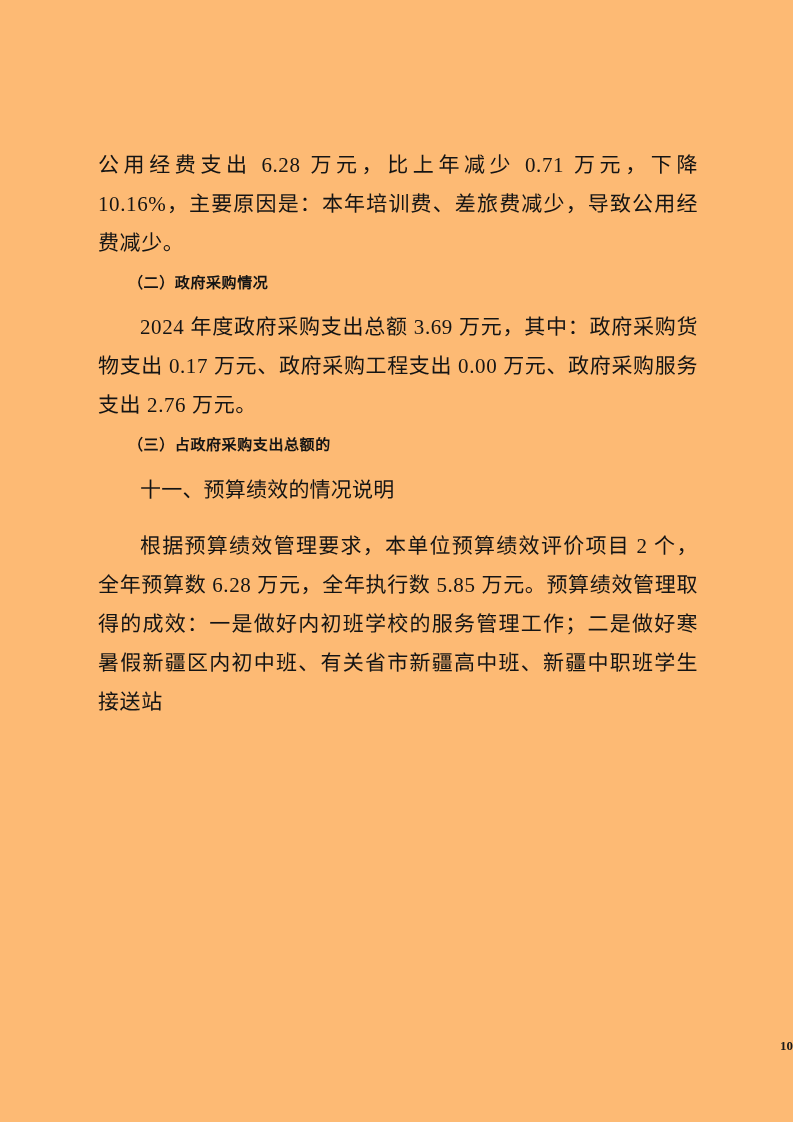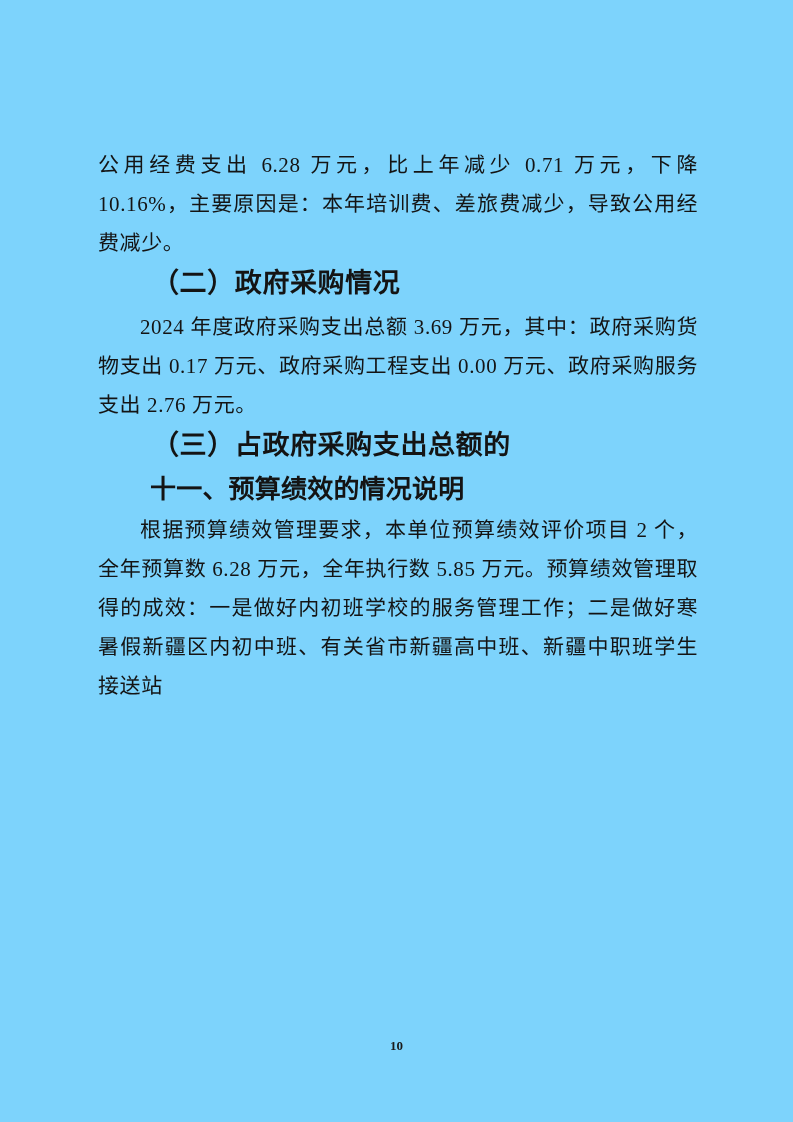--- a/index.html
+++ b/index.html
@@ -6,21 +6,21 @@
   html, body {
     margin: 0;
     padding: 0;
     background: #ffffff;
   }
   .page {
     position: relative;
     width: 793px;
     height: 1122px;
     margin: 0 auto;
-    background: #7dd3fc;
+    background: #fdba74;
     color: #141414;
     font-family: "Liberation Serif", "DejaVu Serif", serif;
     overflow: hidden;
   }
   .content {
     position: absolute;
     top: 146px;
     left: 98px;
     width: 600px;
     font-size: 21px;
@@ -32,37 +32,37 @@
     margin: 0;
     text-indent: 2em;
   }
   .para.continued {
     text-indent: 0;
   }
   .heading-kai {
     margin: 1px 0 5px 0;
     text-indent: 2em;
     font-weight: bold;
-    font-size: 27px;
+    font-size: 15px;
     font-family: "Liberation Serif", "DejaVu Serif", serif;
   }
   .heading-hei {
-    margin: 4px 0 2px 0;
+    margin: 4px 0 18px 0;
     text-indent: 2em;
-    font-weight: bold;
-    font-size: 26px;
+    font-weight: normal;
+    font-size: 21px;
     letter-spacing: 0.2px;
     font-family: "Liberation Sans", "DejaVu Sans", sans-serif;
   }
   .page-number {
     position: absolute;
     top: 1038px;
     left: 0;
     width: 793px;
-    text-align: center;
+    text-align: right;
     font-size: 13px;
     font-weight: bold;
     color: #1a1a1a;
     font-family: "Liberation Serif", "DejaVu Serif", serif;
   }
 </style>
 </head>
 <body>
 
 <div class="page">

